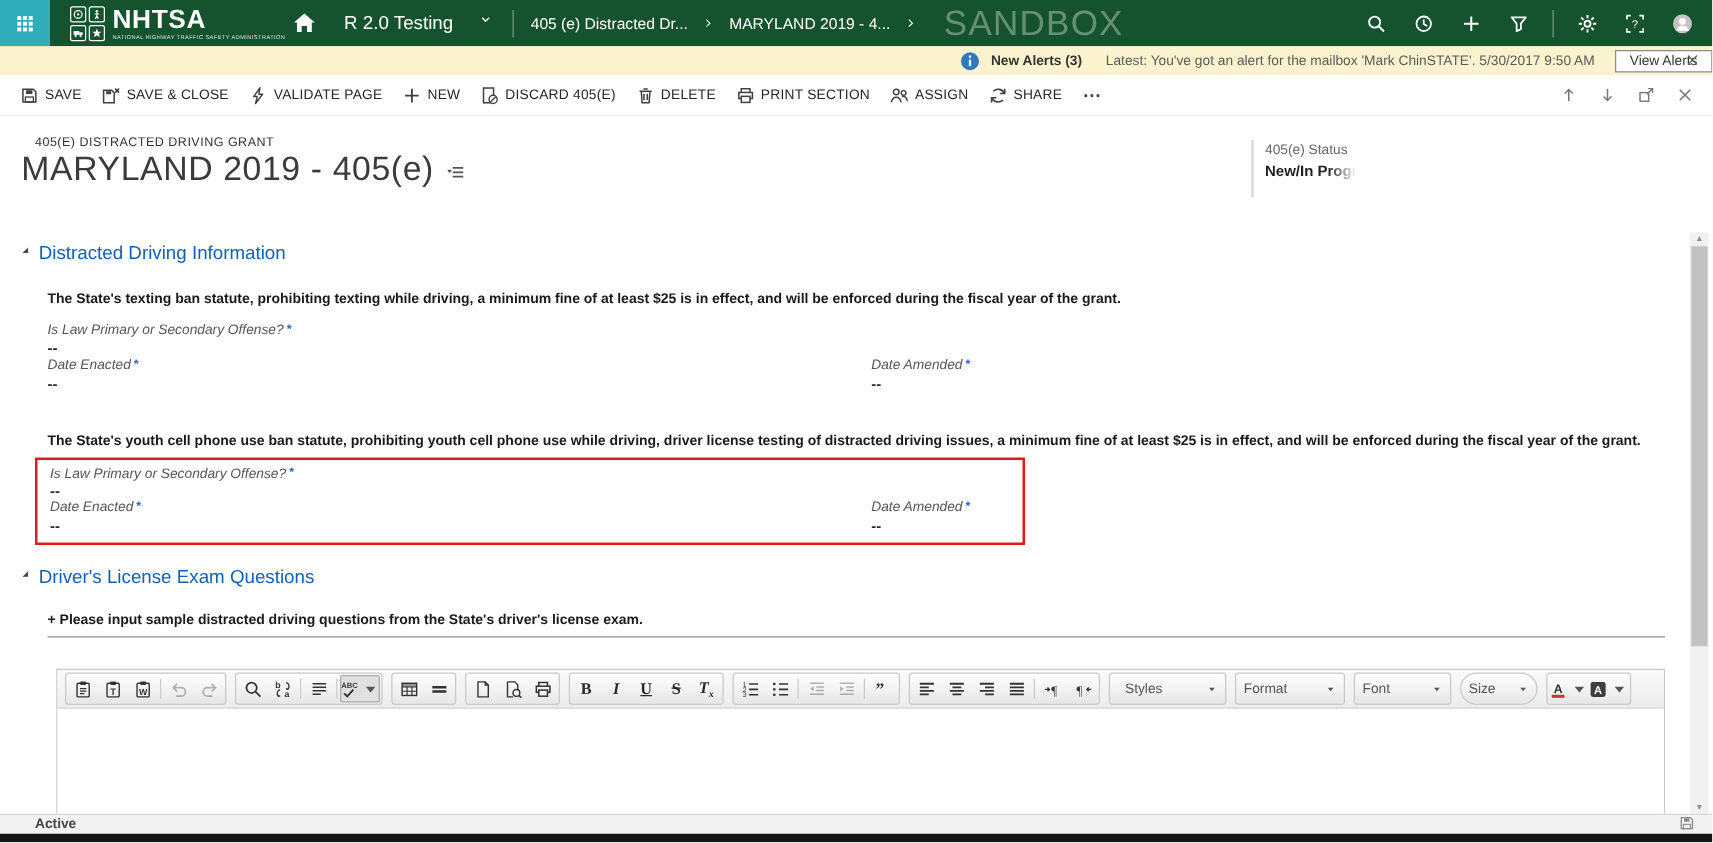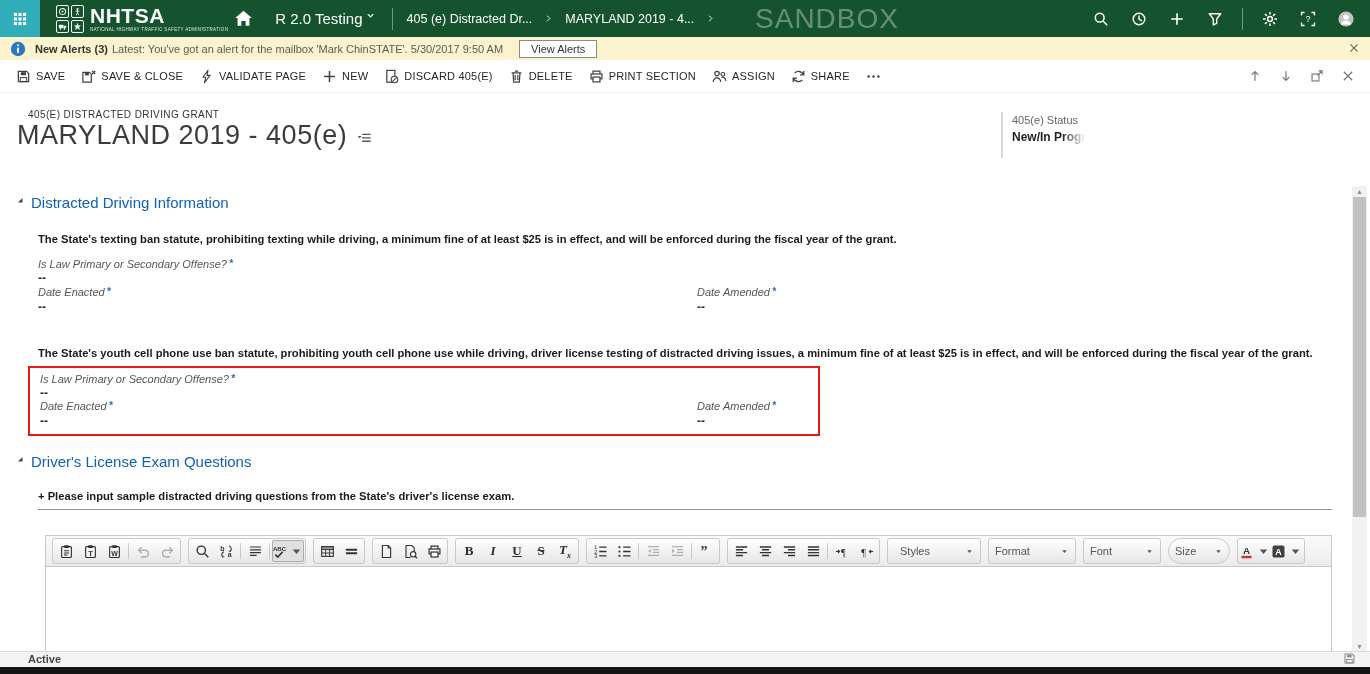--- a/index.html
+++ b/index.html
@@ -14,38 +14,38 @@
   .launcher{width:40px;height:37px;background:#31ACB9;display:flex;align-items:center;justify-content:center;cursor:pointer;}
   .launcher .ic{width:14px;height:14px;color:#fff;}
   .logo{display:flex;align-items:center;margin-left:16px;gap:6px;}
   .picto{display:grid;grid-template-columns:13px 13px;grid-template-rows:13px 13px;gap:2px;}
   .picto span{display:block;width:13px;height:13px;border:1px solid #fff;border-radius:2px;box-sizing:border-box;padding:1px;}
   .picto svg{width:100%;height:100%;display:block;}
   .brandwrap{display:flex;flex-direction:column;line-height:1;}
   .brand{font-size:21px;font-weight:bold;letter-spacing:.5px;}
   .tagline{font-size:4.5px;letter-spacing:.35px;opacity:.85;margin-top:2px;white-space:nowrap;}
   .homeic{width:19px;height:19px;color:#fff;}
-  .appname{display:flex;gap:2px;margin-left:22px;font-size:15px;cursor:pointer;}
+  .appname{display:flex;gap:20px;margin-left:22px;font-size:15px;cursor:pointer;}
   .appname .ic{width:11px;height:11px;}
   .nav-sep{width:1px;height:22px;background:rgba(255,255,255,.4);margin:0 14px 0 16px;}
   .crumb{font-size:12.5px;white-space:nowrap;cursor:pointer;}
   .bchev{width:9px;height:9px;margin:0 12px;color:rgba(255,255,255,.95);}
   .watermark{position:absolute;left:742px;top:3px;width:170px;text-align:center;font-size:28px;
              letter-spacing:1px;color:rgba(255,255,255,.35);font-weight:400;pointer-events:none;}
   .nav-icons{position:absolute;right:0;top:0;height:37px;display:flex;align-items:center;padding-right:5px;}
   .nav-icons .ic{width:16px;height:16px;color:#fff;margin:0 11px;cursor:pointer;}
   .nav-icons .sep2{width:1px;height:22px;background:rgba(255,255,255,.4);margin:0 8px;}
   .avatar{width:28px;height:28px;margin-left:8px;cursor:pointer;}
 
   
   .alertbar{position:absolute;left:0;top:37px;width:1370px;height:23px;background:#FBF3CE;
-            display:flex;align-items:center;font-size:11px;color:#444;}
+            display:flex;align-items:center;font-size:11px;color:#444;justify-content:flex-end;}
   .alertbar .info{width:16px;height:16px;margin-left:10px;}
   .alert-title{font-weight:bold;color:#333;margin-left:9px;white-space:nowrap;}
-  .alert-msg{margin-left:4px;color:#5a5a5a;white-space:nowrap;}
+  .alert-msg{margin-left:19px;color:#5a5a5a;white-space:nowrap;}
   .viewalerts{margin-left:16px;background:#fff;border:1px solid #8a8a8a;font-size:11px;color:#333;
               padding:2px 11px;cursor:pointer;font-family:"Liberation Sans",sans-serif;}
   .alert-close{position:absolute;right:10px;top:5px;width:12px;height:12px;color:#666;cursor:pointer;}
 
   
   .cmdbar{position:absolute;left:0;top:60px;width:1370px;height:32px;background:#fff;
           display:flex;align-items:center;border-bottom:1px solid #F0F0F0;}
   .cmdbar button{background:none;border:none;display:flex;align-items:center;gap:5px;height:32px;
                  padding:0 8px;font-size:11px;color:#262626;letter-spacing:.2px;cursor:pointer;
                  font-family:Liberation Sans, sans-serif;white-space:nowrap;}

